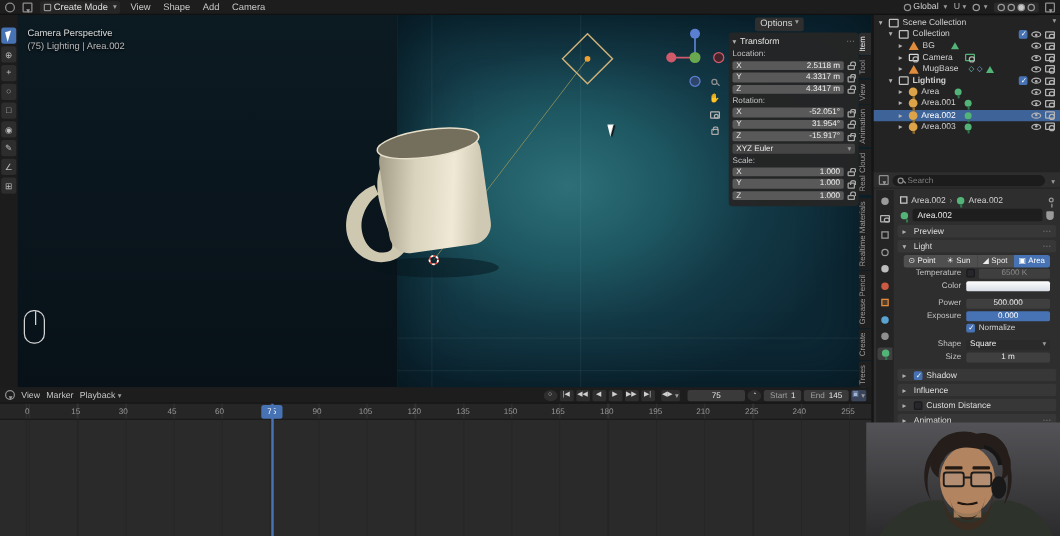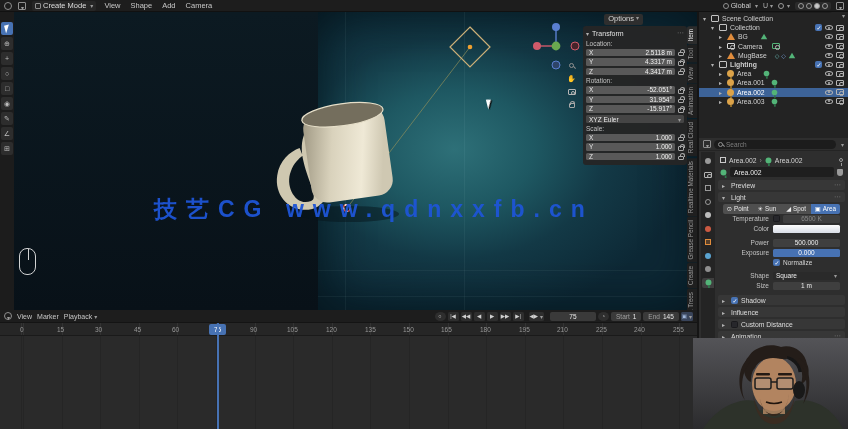--- a/index.html
+++ b/index.html
@@ -217,22 +217,25 @@
         <line x1="542" y1="34" x2="542" y2="16" stroke="#5a7fd0" stroke-width="1.4"></line>
         <line x1="542" y1="34" x2="524" y2="34" stroke="#d05a6a" stroke-width="1.4"></line>
         <circle cx="542" cy="15" r="4" fill="#5a7fd0"></circle>
         <circle cx="542" cy="53" r="4" fill="#2e4468" stroke="#5a7fd0" stroke-width="1"></circle>
         <circle cx="523" cy="34" r="4" fill="#d05a6a"></circle>
         <circle cx="561" cy="34" r="4" fill="#45232a" stroke="#d05a6a" stroke-width="1"></circle>
         <circle cx="542" cy="34" r="4.4" fill="#6aa84f"></circle>
       </g>
     </svg>
 
-
-    <div class="watermark">技艺CG www.qdnxxfb.cn</div>
+    <div class="view-label">
+      <div>Camera Perspective</div>
+      <div style="color:#b9b9b9;">(75) Lighting | Area.002</div>
+    </div>
+
 
     <div class="options-btn dd">
       <span>Options</span>
     </div>
 
     <div class="nav-ico" style="top:48px;">
         <span class="i-mag"></span>
       </div>
     <div class="nav-ico" style="top:61px;font-size:7px;">✋</div>
     <div class="nav-ico" style="top:74px;">

